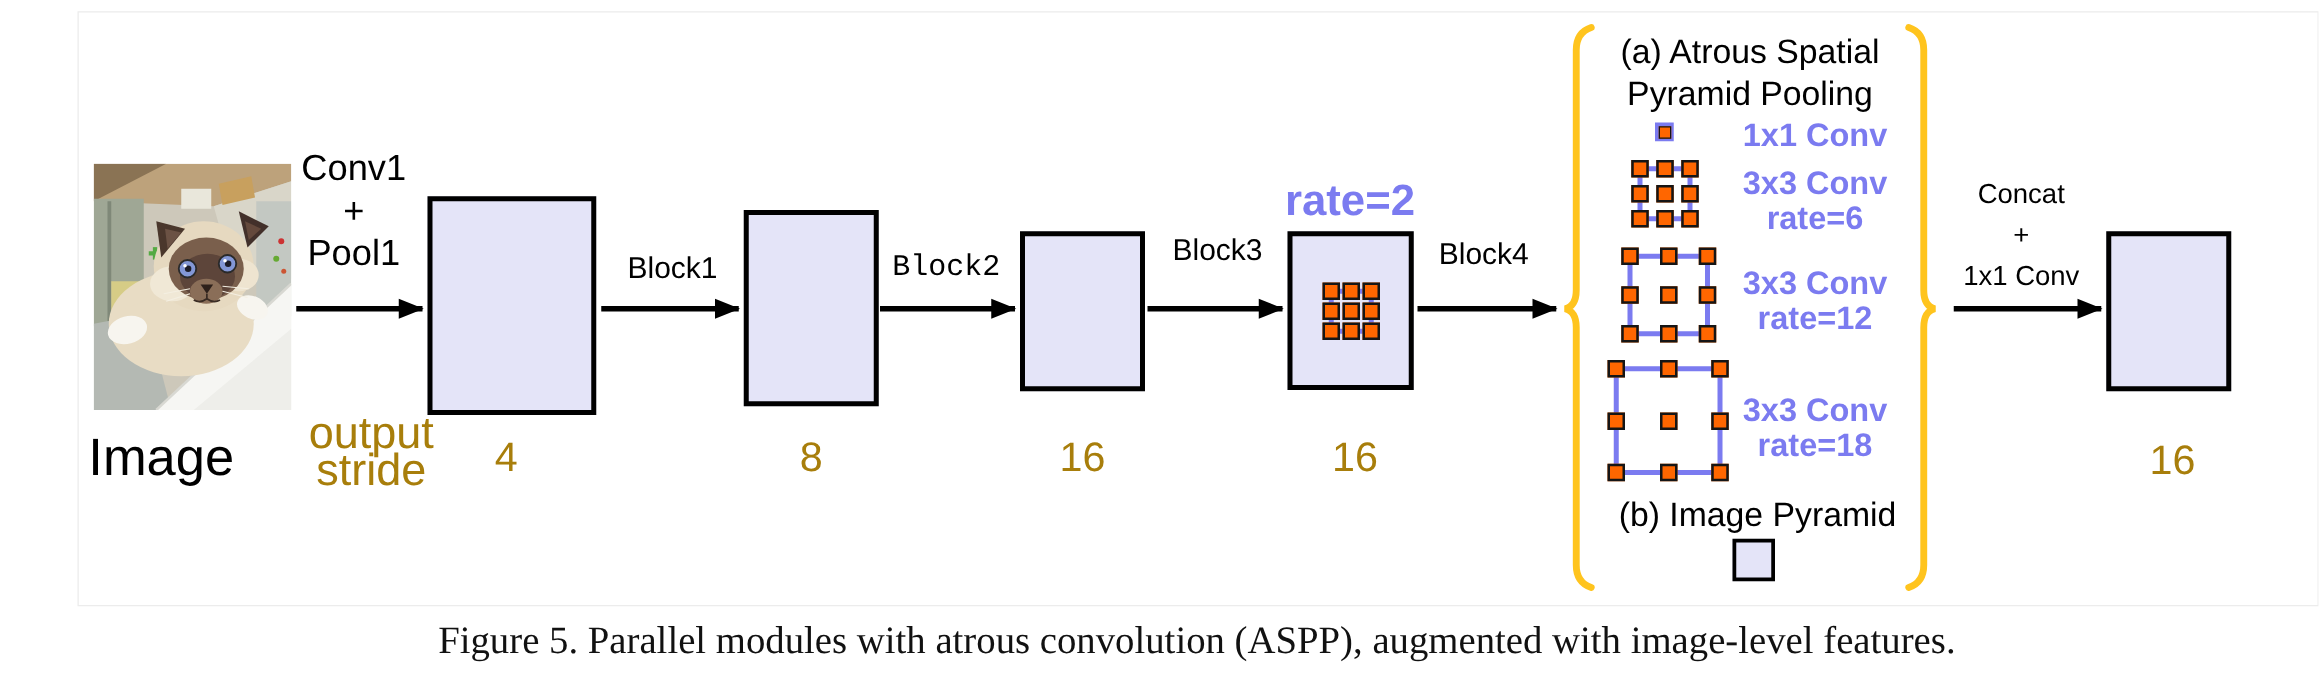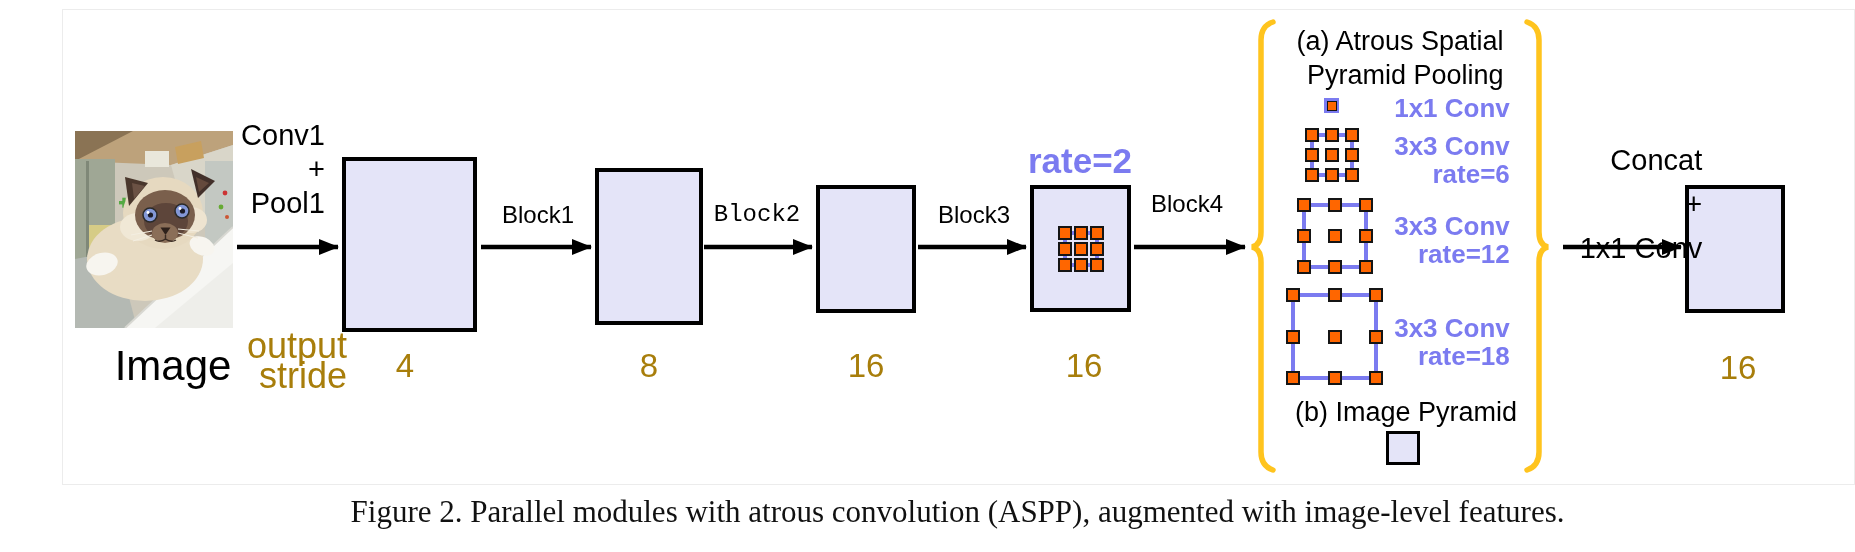--- a/index.html
+++ b/index.html
@@ -6,21 +6,21 @@
   #stage{position:relative;width:1855px;height:552px;background:#ffffff;overflow:hidden;
          font-family:"Liberation Sans","DejaVu Sans",sans-serif;color:#000;}
   .abs{position:absolute;}
   #panel{left:62px;top:9px;width:1791px;height:474px;border:1px solid #ececec;background:#fff;}
   svg.layer{left:0;top:0;width:1855px;height:552px;pointer-events:none;}
 
   
   .blk{background:#e4e4f8;border:4px solid #000;box-sizing:border-box;}
 
   
-  .c{transform:translateX(-50%);text-align:right;white-space:nowrap;}
+  .c{transform:translateX(-50%);text-align:center;white-space:nowrap;}
   .ml{white-space:pre-line;}
   .lbl{font-size:24px;}
   .gold{color:#a87e0b;}
   .blue{color:#7b7bf0;font-weight:bold;}
   .stride{font-size:33px;}
 
   
   .dgrid{display:grid;grid-template-columns:14px 14px 14px;grid-template-rows:14px 14px 14px;
          justify-content:space-between;align-content:space-between;}
   .dgrid .frame{position:absolute;inset:5px;border:4px solid #7b7bf0;}
@@ -103,21 +103,21 @@
     <polygon points="85.5,96.5 95.5,96.5 90.5,104" fill="#2e211b"></polygon>
     <path d="M90.5,104 L90.5,108 M90.5,108 Q85,112 80,109 M90.5,108 Q96,112 101,109" stroke="#3a2c24" stroke-width="1.4" fill="none"></path>
     <g stroke="#f4efe2" stroke-width="1">
       <line x1="77" y1="100" x2="56" y2="104"></line>
         <line x1="77" y1="104" x2="58" y2="110"></line>
       <line x1="103" y1="98" x2="124" y2="100"></line>
         <line x1="103" y1="102" x2="123" y2="107"></line>
     </g>
   </svg>
 
-  <div class="abs c" style="left:129px;top:342px;font-size:42px;margin-left:44px;">Image</div>
+  <div class="abs c" style="left:129px;top:342px;font-size:42px;">Image</div>
 
   <div class="abs c ml" style="left:283px;top:118px;font-size:29px;line-height:34px;">Conv1
 +
 Pool1</div>
 
   <div class="abs blk" style="left:342px;top:157px;width:135px;height:175px;"></div>
   <div class="abs blk" style="left:595px;top:168px;width:108px;height:157px;"></div>
   <div class="abs blk" style="left:816px;top:185px;width:100px;height:128px;"></div>
   <div class="abs blk" style="left:1030px;top:185px;width:101px;height:127px;"></div>
   <div class="abs blk" style="left:1685px;top:185px;width:100px;height:128px;"></div>
@@ -130,21 +130,21 @@
     <span class="sq"></span>
       <span class="sq"></span>
       <span class="sq"></span>
     <span class="sq"></span>
       <span class="sq"></span>
       <span class="sq"></span>
   </div>
 
   <div class="abs c lbl" style="left:538px;top:201px;">Block1</div>
   <div class="abs c lbl" style="left:757px;top:201px;font-family:Liberation Mono, monospace;">Block2</div>
-  <div class="abs c lbl" style="left:974px;top:201px;">Block3</div>
+  <div class="abs c lbl" style="left:974px;top:187px;">Block3</div>
   <div class="abs c lbl" style="left:1187px;top:190px;">Block4</div>
 
   <div class="abs c blue" style="left:1080px;top:141px;font-size:35px;">rate=2</div>
 
   <div class="abs c ml gold" style="left:297px;top:331px;font-size:36px;line-height:30px;">output
 stride</div>
   <div class="abs c gold stride" style="left:405px;top:347px;">4</div>
   <div class="abs c gold stride" style="left:649px;top:347px;">8</div>
   <div class="abs c gold stride" style="left:866px;top:347px;">16</div>
   <div class="abs c gold stride" style="left:1084px;top:347px;">16</div>
@@ -199,19 +199,19 @@
     <span class="sq"></span>
       <span class="sq"></span>
       <span class="sq"></span>
   </div>
   <div class="abs c ml blue" style="left:1452px;top:314px;font-size:26px;line-height:28px;">3x3 Conv
 rate=18</div>
 
   <div class="abs c" style="left:1406px;top:397px;font-size:27px;">(b) Image Pyramid</div>
   <div id="imgpool-square" class="abs" style="left:1386px;top:431px;"></div>
 
-  <div class="abs c ml" style="left:1617px;top:138px;font-size:29px;line-height:44px;margin-left:24px;">Concat
+  <div class="abs c ml" style="left:1617px;top:138px;font-size:22px;line-height:33px;">Concat
 +
 1x1 Conv</div>
 
-  <div id="caption" class="abs">Figure 2. Parallel modules with atrous convolution (ASPP), augmented with image-level features.</div>
+  <div id="caption" class="abs">Figure 5. Parallel modules with atrous convolution (ASPP), augmented with image-level features.</div>
 
 </div>
 
 </body></html>

